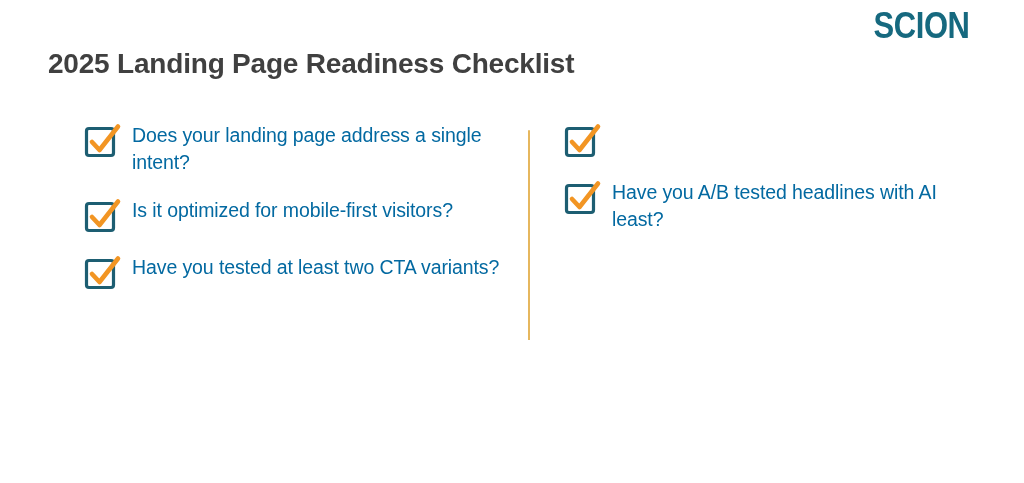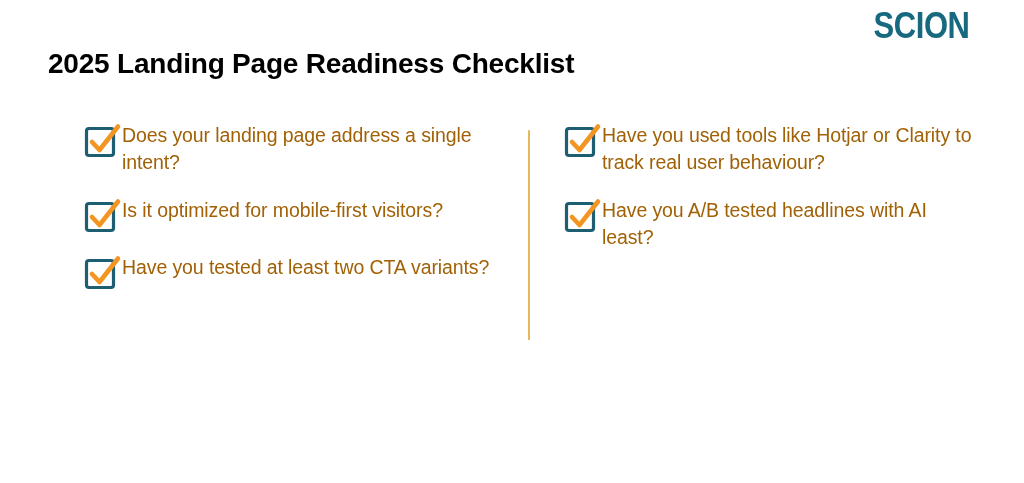--- a/index.html
+++ b/index.html
@@ -36,21 +36,21 @@
   }
 
   
   #title {
     position: absolute;
     left: 48px;
     top: 46px;
     font-size: 28px;
     line-height: 36px;
     font-weight: 700;
-    color: #000000;
+    color: #404040;
     letter-spacing: -0.2px;
     white-space: nowrap;
   }
 
   
   #columns {
     position: absolute;
     left: 0;
     top: 122px;
     width: 1024px;
@@ -91,22 +91,22 @@
     position: absolute;
     left: 0;
     top: -3px;
     width: 40px;
     height: 40px;
     overflow: visible;
   }
   .item-label {
     font-size: 19.5px;
     line-height: 27px;
-    color: #a16207;
-    margin-left: 6px;
+    color: #0369a1;
+    margin-left: 16px;
     letter-spacing: -0.1px;
     max-width: 372px;
   }
   #col-right .item-label { max-width: 380px; }
 </style>
 </head>
 <body>
 
 <div id="page">
 
@@ -155,21 +155,20 @@
 
     <div class="column" id="col-right">
 
       <div class="item">
         <span class="checkbox">
           <svg viewBox="0 0 40 40" xmlns="http://www.w3.org/2000/svg">
             <rect x="4.5" y="7.5" width="27" height="27" rx="2.5" ry="2.5" fill="none" stroke="#1d5e72" stroke-width="3.2"></rect>
             <path d="M10 21 L17.5 29 L36 5.5" fill="none" stroke="#f29523" stroke-width="4.6" stroke-linecap="round" stroke-linejoin="round"></path>
           </svg>
         </span>
-        <span class="item-label">Have you used tools like Hotjar or Clarity to track real user behaviour?</span>
       </div>
 
       <div class="item">
         <span class="checkbox">
           <svg viewBox="0 0 40 40" xmlns="http://www.w3.org/2000/svg">
             <rect x="4.5" y="7.5" width="27" height="27" rx="2.5" ry="2.5" fill="none" stroke="#1d5e72" stroke-width="3.2"></rect>
             <path d="M10 21 L17.5 29 L36 5.5" fill="none" stroke="#f29523" stroke-width="4.6" stroke-linecap="round" stroke-linejoin="round"></path>
           </svg>
         </span>
         <span class="item-label">Have you A/B tested headlines with AI least?</span>

